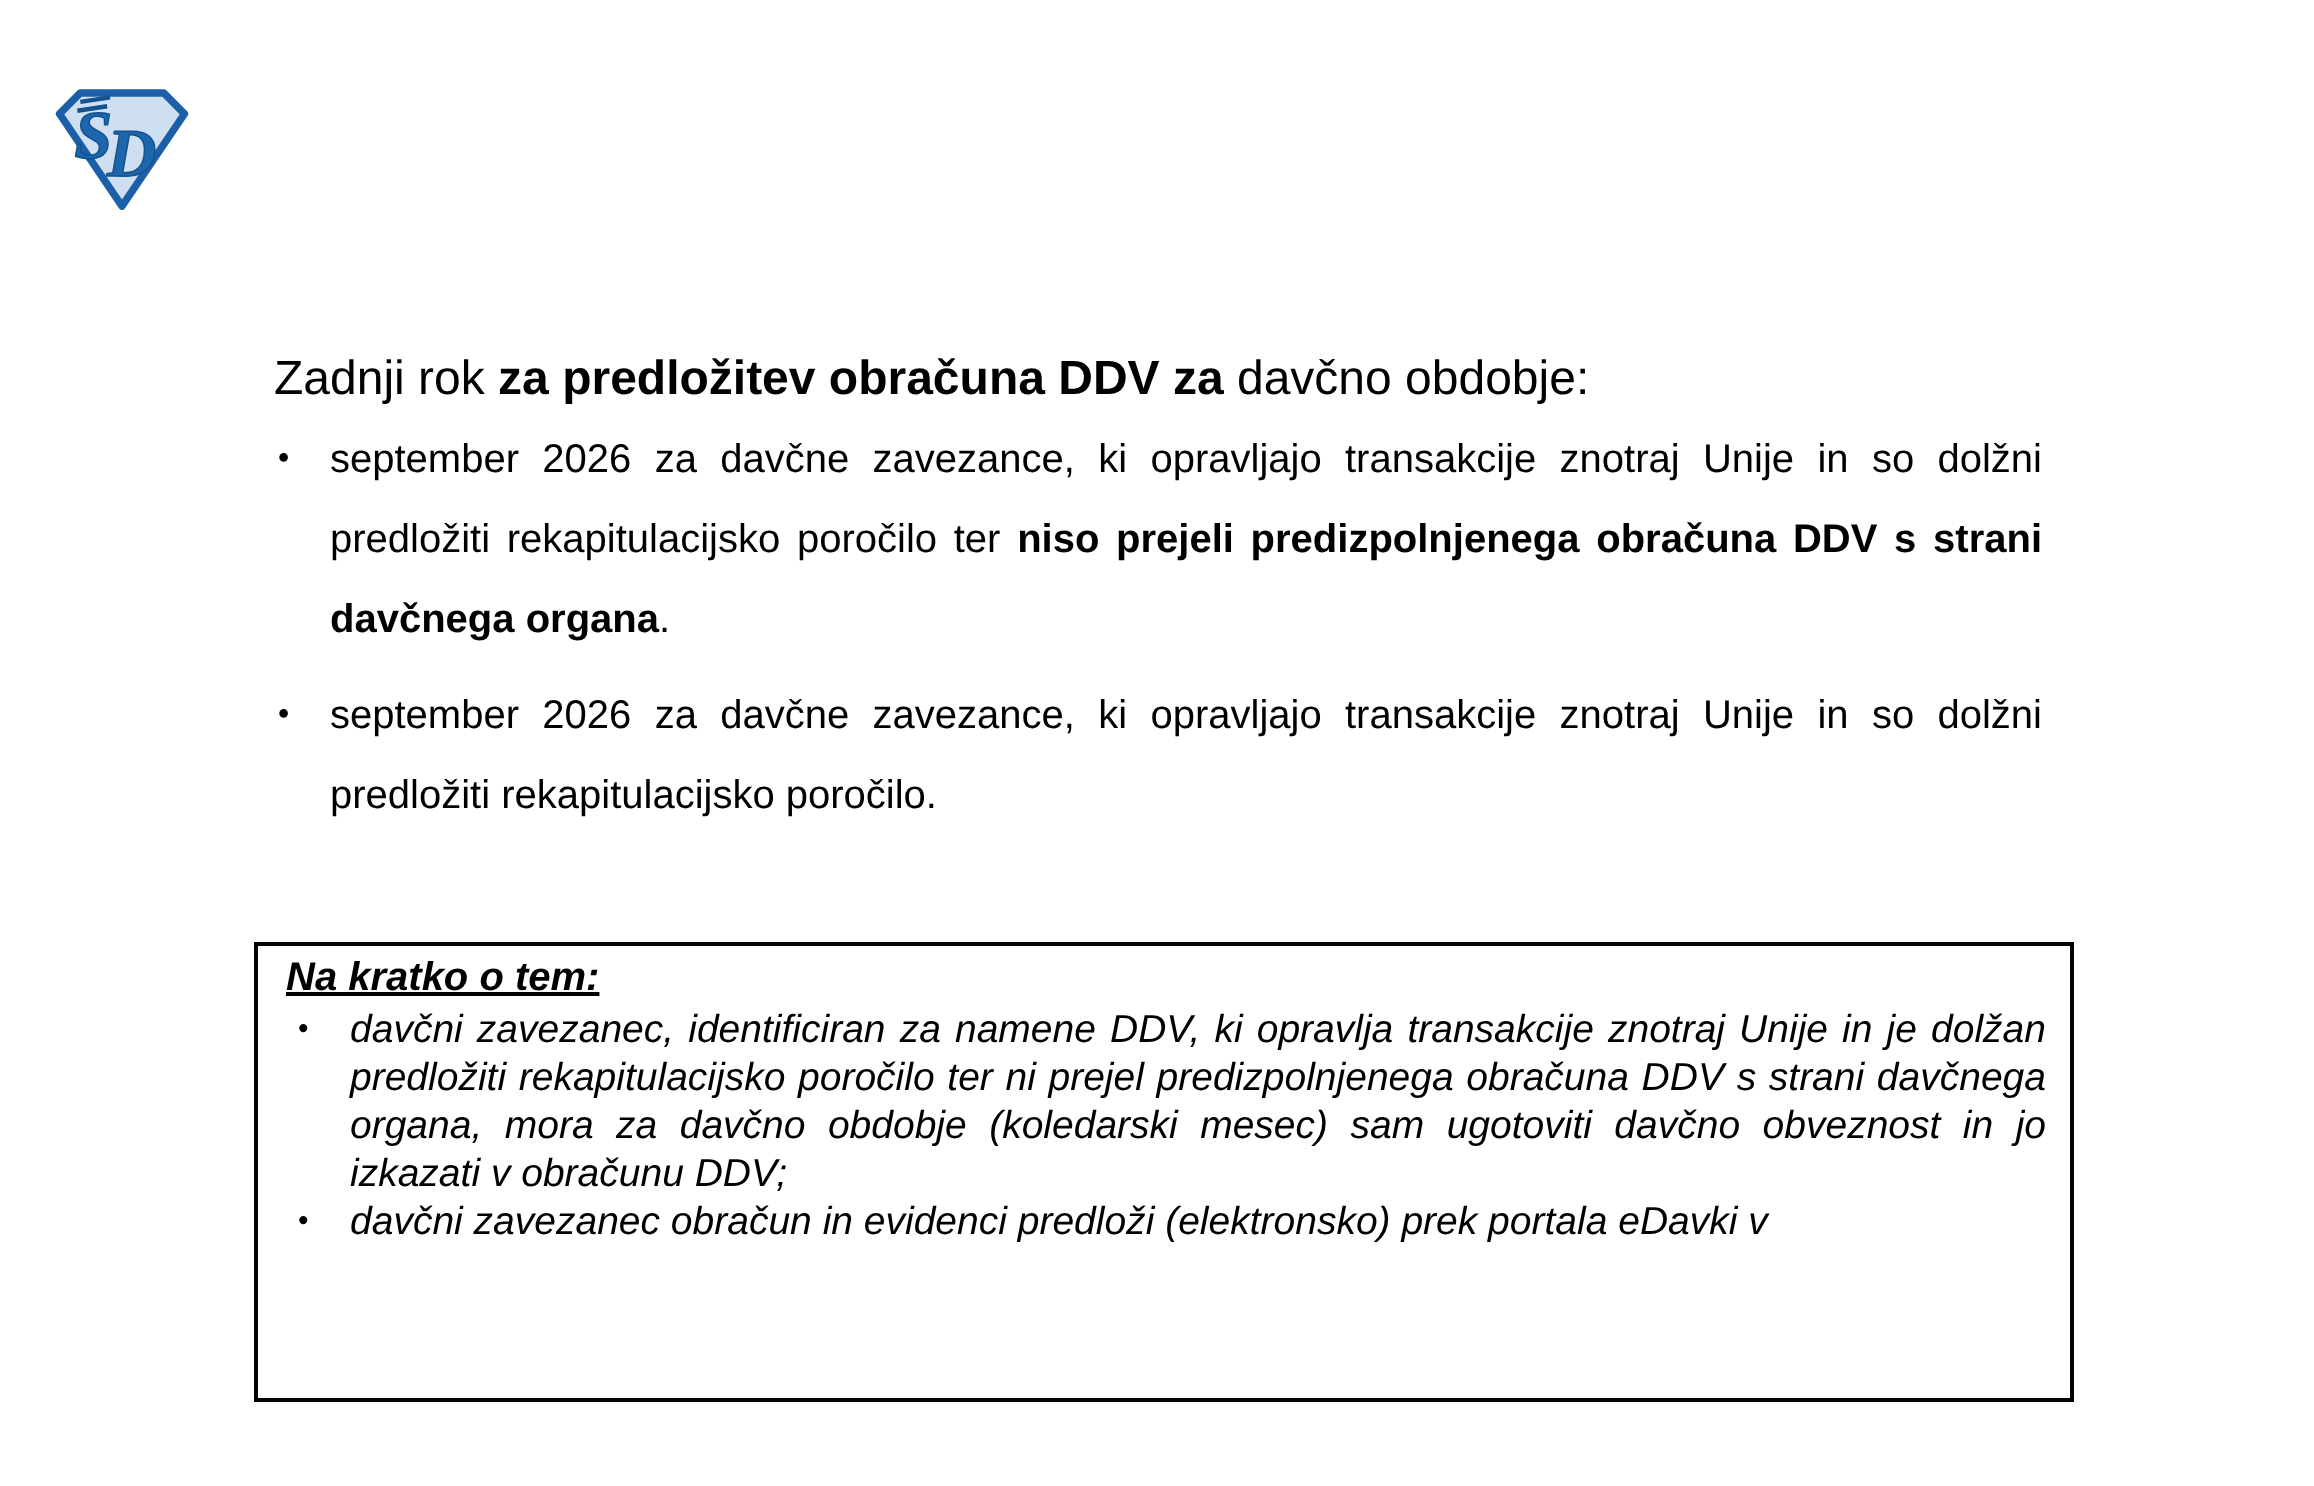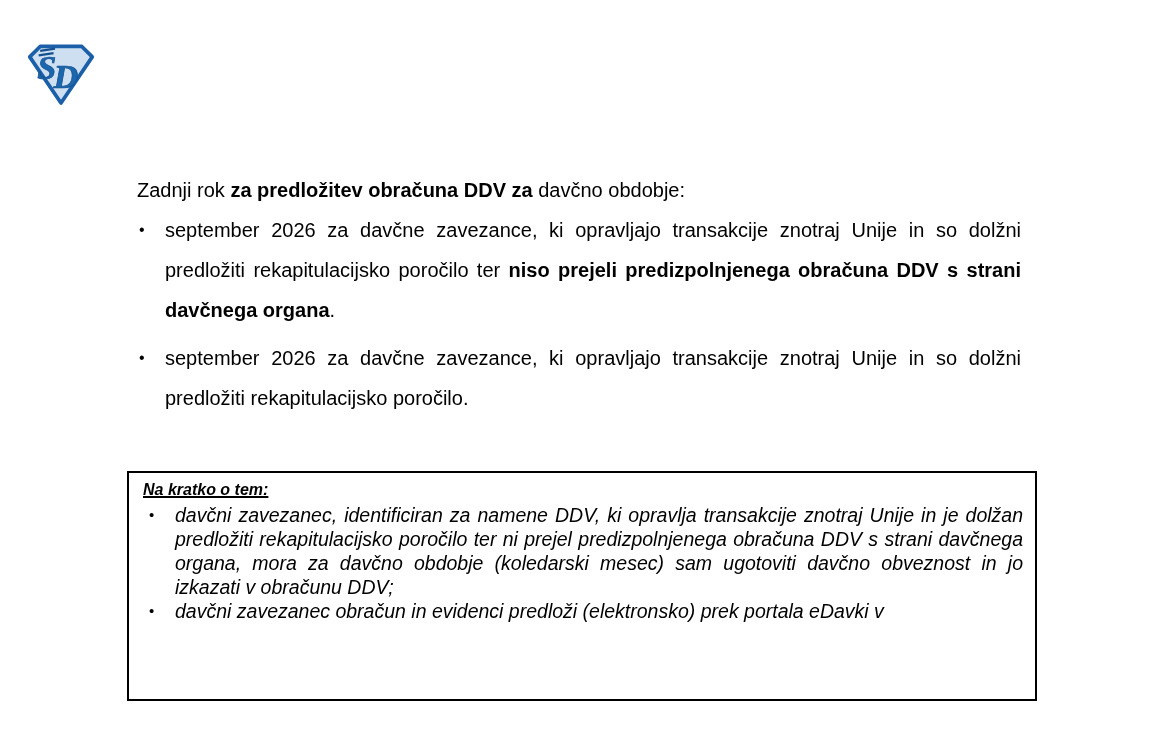--- a/index.html
+++ b/index.html
@@ -21,21 +21,21 @@
     width: 76px; height: 64px;
   }
   .content {
     position: absolute;
     left: 137px; top: 170px;
     width: 884px;
     font-size: 20px;
     line-height: 40px;
     text-align: justify;
   }
-  .heading { font-size: 20px; line-height: 40px; }
+  .heading { font-size: 24px; line-height: 40px; }
   .heading .b, .para .b { font-weight: bold; }
   .bullet-item {
     position: relative;
     padding-left: 28px;
   }
   .bullet-marker {
     position: absolute;
     left: 2px; top: 0;
     font-size: 16px;
   }
@@ -51,21 +51,21 @@
     font-style: italic;
     font-size: 19.5px;
     line-height: 24px;
     text-align: justify;
   }
   .summary-title {
     font-weight: bold;
     text-decoration: underline;
     text-decoration-thickness: 2px;
     line-height: 27px;
-    font-size: 16px;
+    font-size: 20px;
   }
   .summary-box .bullet-item { padding-left: 32px; }
   .summary-box .bullet-marker { left: 6px; font-size: 15px; font-style: normal; }
 </style>
 </head>
 <body>
 
 <div class="page">
 
   <svg class="logo" viewBox="0 0 100 86" aria-hidden="true">

